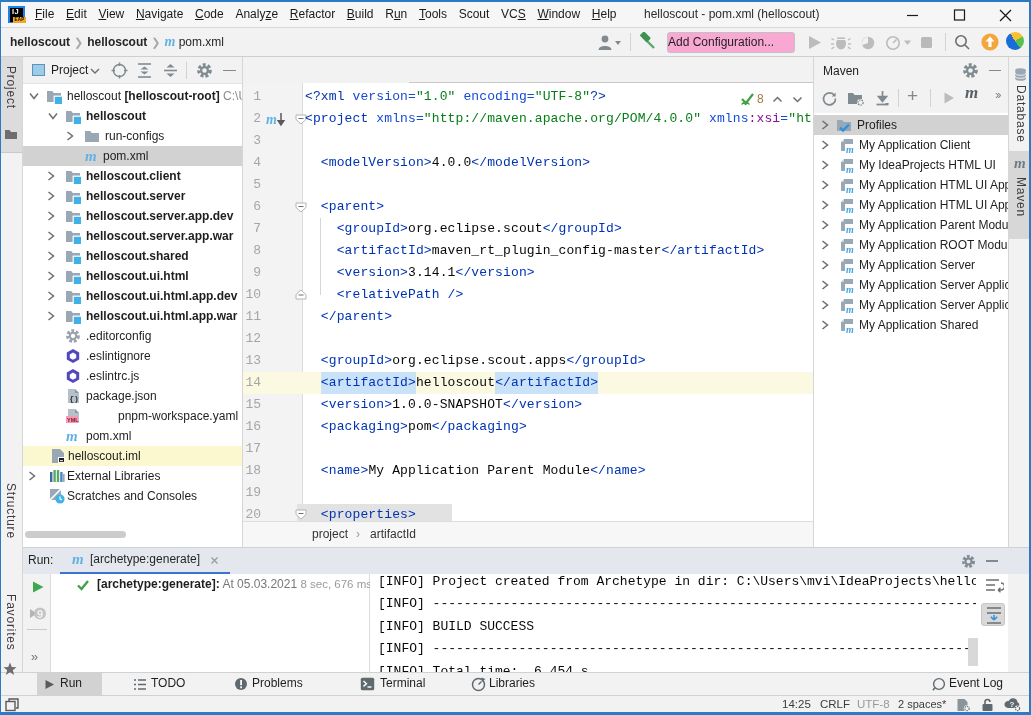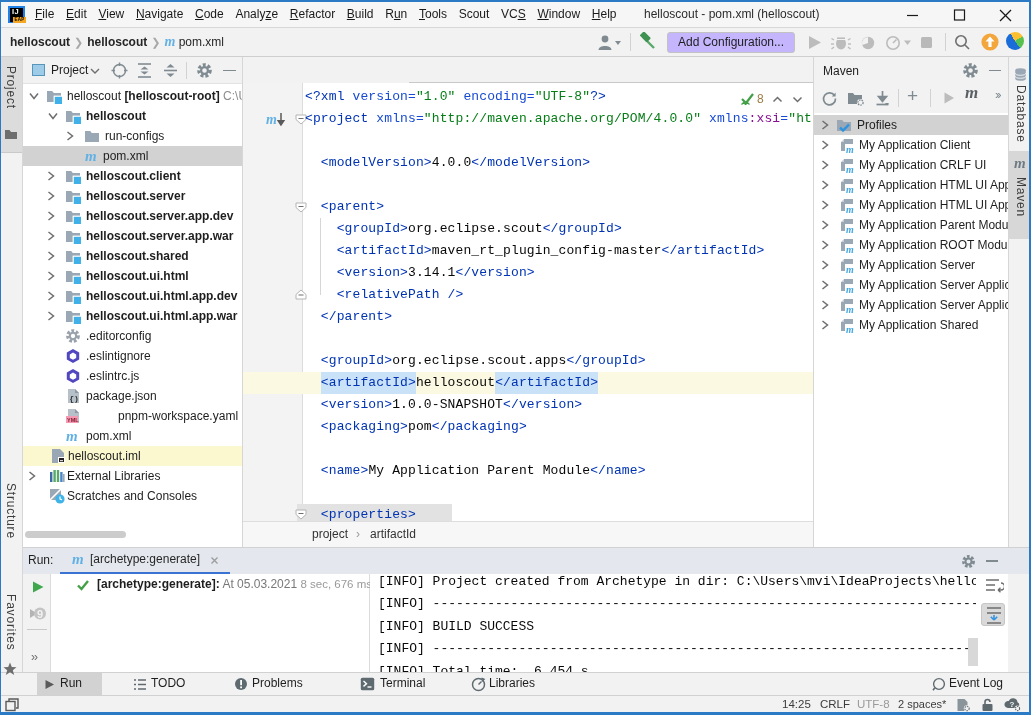--- a/index.html
+++ b/index.html
@@ -24,21 +24,21 @@
 #menu { left:35px; top:0; height:28px; line-height:28px; white-space:nowrap; color:#1a1a1a; }
 #menu span.mi { display:inline-block; margin-right:11.7px; font-size:12px; }
 #menu u { text-decoration:underline; text-underline-offset:1px; }
 #wintitle { left:644px; top:0; width:200px; height:28px; line-height:28px; color:#2c2c2c; font-size:12px; }
 
 
 #toolbar { left:0; top:28px; width:1031px; height:29px; background:#f2f2f2; border-bottom:1px solid #cfcfcf; }
 #crumbs { left:10px; top:0; height:28px; line-height:28px; white-space:nowrap; color:#262626; }
 .crumbsep { color:#a8a8a8; font-size:11px; padding:0 4px; }
 .tbsep { top:5px; width:1px; height:18px; background:#d2d2d2; }
-#addcfg { left:667px; top:4px; width:128px; height:21px; background:#c4b5fd; border:1px solid #c2c2c2; border-radius:3px; text-align:center; line-height:19px; color:#1e1e1e; font-size:12px; }
+#addcfg { left:667px; top:4px; width:128px; height:21px; background:#f9a8d4; border:1px solid #c2c2c2; border-radius:3px; line-height:19px; color:#1e1e1e; font-size:12px; }
 
 
 #leftstrip { left:0; top:57px; width:23px; height:490px; background:#f2f2f2; border-right:1px solid #d6d6d6; }
 #project { left:23px; top:57px; width:220px; height:490px; background:#fff; border-right:1px solid #d6d6d6; }
 #projhead { left:0; top:0; width:219px; height:27px; background:#f2f2f2; border-bottom:1px solid #e3e3e3; }
 #editor { left:243px; top:57px; width:570px; height:490px; background:#fff; }
 #maven { left:813px; top:57px; width:195px; height:490px; background:#fff; border-left:1px solid #d6d6d6; }
 #rightstrip { left:1008px; top:57px; width:23px; height:490px; background:#f2f2f2; border-left:1px solid #d6d6d6; }
 
 .vtext { writing-mode:vertical-rl; color:#3c3c3c; font-size:12px; letter-spacing:0.8px; }
@@ -438,20 +438,40 @@
   <div class="abs" id="tabbar">
     <div class="abs" id="tabrest"></div>
   </div>
   <div class="abs" id="gutter"></div>
   <div class="abs" id="codeclip">
     <div class="abs curline"></div>
     <div class="abs" style="left:78px;top:289px;width:95px;height:22px;background:#c9e2f8;"></div>
     <div class="abs" style="left:252px;top:289px;width:103px;height:22px;background:#c9e2f8;"></div>
     <div class="abs" style="left:54px;top:421px;width:155px;height:17px;background:#e2e2e2;"></div>
     <div class="abs" style="left:77px;top:135px;width:1px;height:77px;background:#d6d6d6;"></div>
+    <div class="abs" id="lnums">1
+2
+3
+4
+5
+6
+7
+8
+9
+10
+11
+12
+13
+14
+15
+16
+17
+18
+19
+20</div>
 
     <svg class="abs" style="left:22px;top:26px;width:22px;height:22px;" viewBox="0 0 22 22">
       <text x="1" y="15" font-size="14" font-style="italic" font-weight="bold" fill="#62b1e5" font-family="Liberation Serif">m</text>
       <path d="M16 4 L16 13 M16 16 L13.2 11.8 L18.8 11.8 Z" stroke="#5a5a5a" stroke-width="1.5" fill="#5a5a5a"></path>
     </svg>
 
     <svg class="abs" style="left:52px;top:31px;" width="12" height="11" viewBox="0 0 12 11">
         <path d="M1 1 h10 v4.5 L6 10 L1 5.5 Z" fill="#fff" stroke="#b4b4b4"></path>
         <line x1="3.5" y1="4.5" x2="8.5" y2="4.5" stroke="#6e6e6e"></line>
       </svg>
@@ -560,21 +580,21 @@
         </svg>
         <span class="abs" style="left:45px;">My Application Client</span>
       </div>
     <div class="trow" style="top:42px;">
         <svg class="tico" style="left:7px;top:4px;width:8px;height:12px;">
           <use href="#chevR"></use>
         </svg>
         <svg class="tico" style="left:25px;">
           <use href="#mvnmod"></use>
         </svg>
-        <span class="abs" style="left:45px;">My Application CRLF UI</span>
+        <span class="abs" style="left:45px;">My IdeaProjects HTML UI</span>
       </div>
     <div class="trow" style="top:62px;">
         <svg class="tico" style="left:7px;top:4px;width:8px;height:12px;">
           <use href="#chevR"></use>
         </svg>
         <svg class="tico" style="left:25px;">
           <use href="#mvnmod"></use>
         </svg>
         <span class="abs" style="left:45px;">My Application HTML UI App Dev</span>
       </div>

